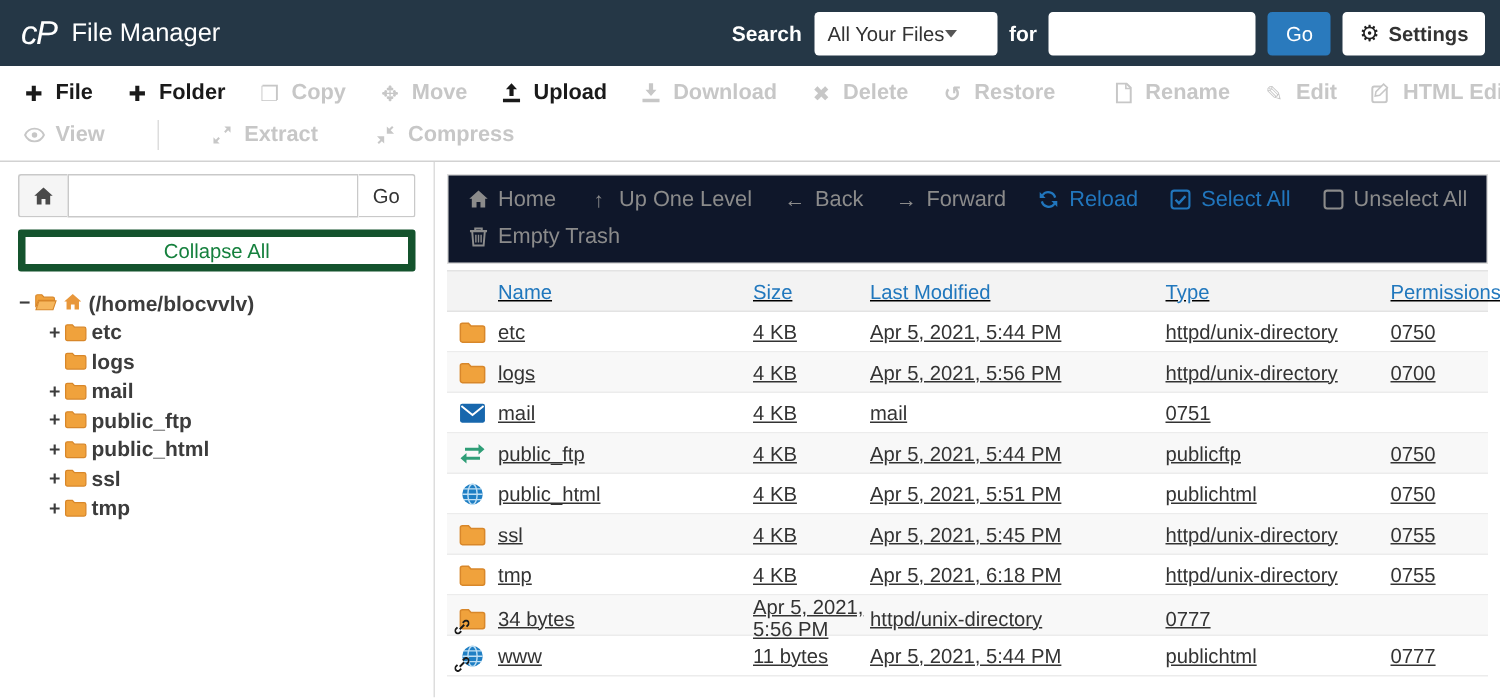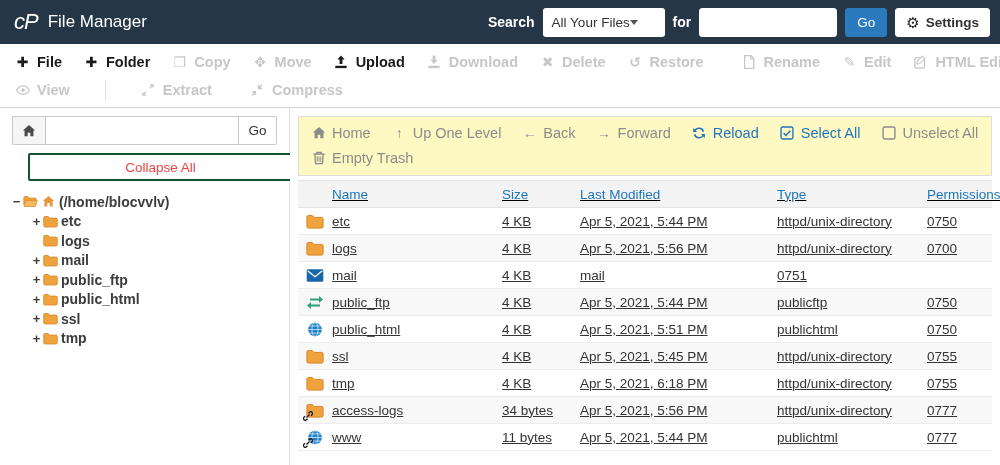--- a/index.html
+++ b/index.html
@@ -28,31 +28,31 @@
   .tb-btn.off { color:#c7c7c7; font-weight:600; cursor:default; }
   .tb-divider { width:1px; height:20px; background:#ddd; margin:0 8px; }
 
   
   .content { display:flex; height:365px; }
   .sidebar { width:290px; flex:none; border-right:1px solid #ddd; padding-top:8px; }
   .path-row { display:flex; align-items:stretch; padding:0 12px; height:29px; }
   .home-btn { width:33px; background:#f5f5f5; border:1px solid #c9c9c9; border-right:none; border-radius:2px 0 0 2px; display:flex; align-items:center; justify-content:center; color:#4a4a4a; cursor:pointer; }
   .path-input { flex:1; border:1px solid #c9c9c9; padding:0 7px; font-size:13.5px; outline:none; min-width:0; }
   .path-go { width:38px; background:#fff; border:1px solid #c9c9c9; border-left:none; border-radius:0 2px 2px 0; font-size:13.5px; color:#333; cursor:pointer; }
-  .collapse-btn { display:block; margin:8px 12px 0 28px; width:calc(100% - 24px); height:28px; background:#fff; border:2px solid #14532d; border-radius:2px; font-size:13.5px; color:#ef4444; cursor:pointer; }
+  .collapse-btn { display:block; margin:8px 12px 0 12px; width:calc(100% - 24px); height:28px; background:#fff; border:5px solid #14532d; border-radius:2px; font-size:13.5px; color:#15803d; cursor:pointer; }
   .tree { margin-top:11px; }
   .tree-row { display:flex; align-items:center; height:19.5px; font-size:14px; font-weight:700; color:#3c3c3c; cursor:pointer; }
   .tree-row .exp { width:13px; text-align:center; font-size:13px; flex:none; }
   .tree-row .ic { margin-right:3px; }
   .tree-lvl0 { padding-left:10px; }
   .tree-lvl1 { padding-left:30px; }
 
   
   .main { flex:1; padding:8px 8px 0 8px; background:#fff; min-width:0; }
-  .navbox { border:1px solid #ddd; background:#fef9c3; padding:8px 12px 9px 12px; }
+  .navbox { border:1px solid #ddd; background:#0f172a; padding:8px 12px 9px 12px; }
   .nav-row1 { display:flex; align-items:center; }
   .nav-items { display:flex; align-items:center; flex:1; }
   .nav-btn { display:flex; align-items:center; gap:6px; background:none; border:none; font-size:14.5px; cursor:pointer; white-space:nowrap; padding:0; }
   .nav-items .nav-btn { margin-right:21px; }
   .nav-btn.blue { color:#2176bd; }
   .nav-btn.gray { color:#8b8b8b; }
   .empty-row { margin-top:9px; }
   .arrow-glyph { font-size:15px; line-height:1; }
 
   
@@ -481,21 +481,20 @@
                   </svg>
                   <span class="badge">
                     <svg viewBox="0 0 12 12">
                       <path d="M4.2 7.8l3.6-3.6" stroke="#1a1a1a" stroke-width="1.5" fill="none"></path>
                       <path d="M5.4 9.3l-1.2 1.2a2.1 2.1 0 0 1-3-3l1.2-1.2" fill="none" stroke="#1a1a1a" stroke-width="1.5"></path>
                       <path d="M6.6 2.7l1.2-1.2a2.1 2.1 0 0 1 3 3L9.6 5.7" fill="none" stroke="#1a1a1a" stroke-width="1.5"></path>
                     </svg>
                   </span>
                 </span>
               </div>
-              <div>access-logs</div>
               <div>34 bytes</div>
               <div>Apr 5, 2021, 5:56 PM</div>
               <div>httpd/unix-directory</div>
               <div>0777</div>
             </div>
             <div class="t-row">
               <div class="cell-icon">
                 <span class="ficon">
                   <svg viewBox="0 0 16 16">
                     <circle cx="8" cy="8" r="7.3" fill="#1f7fc4"></circle>

